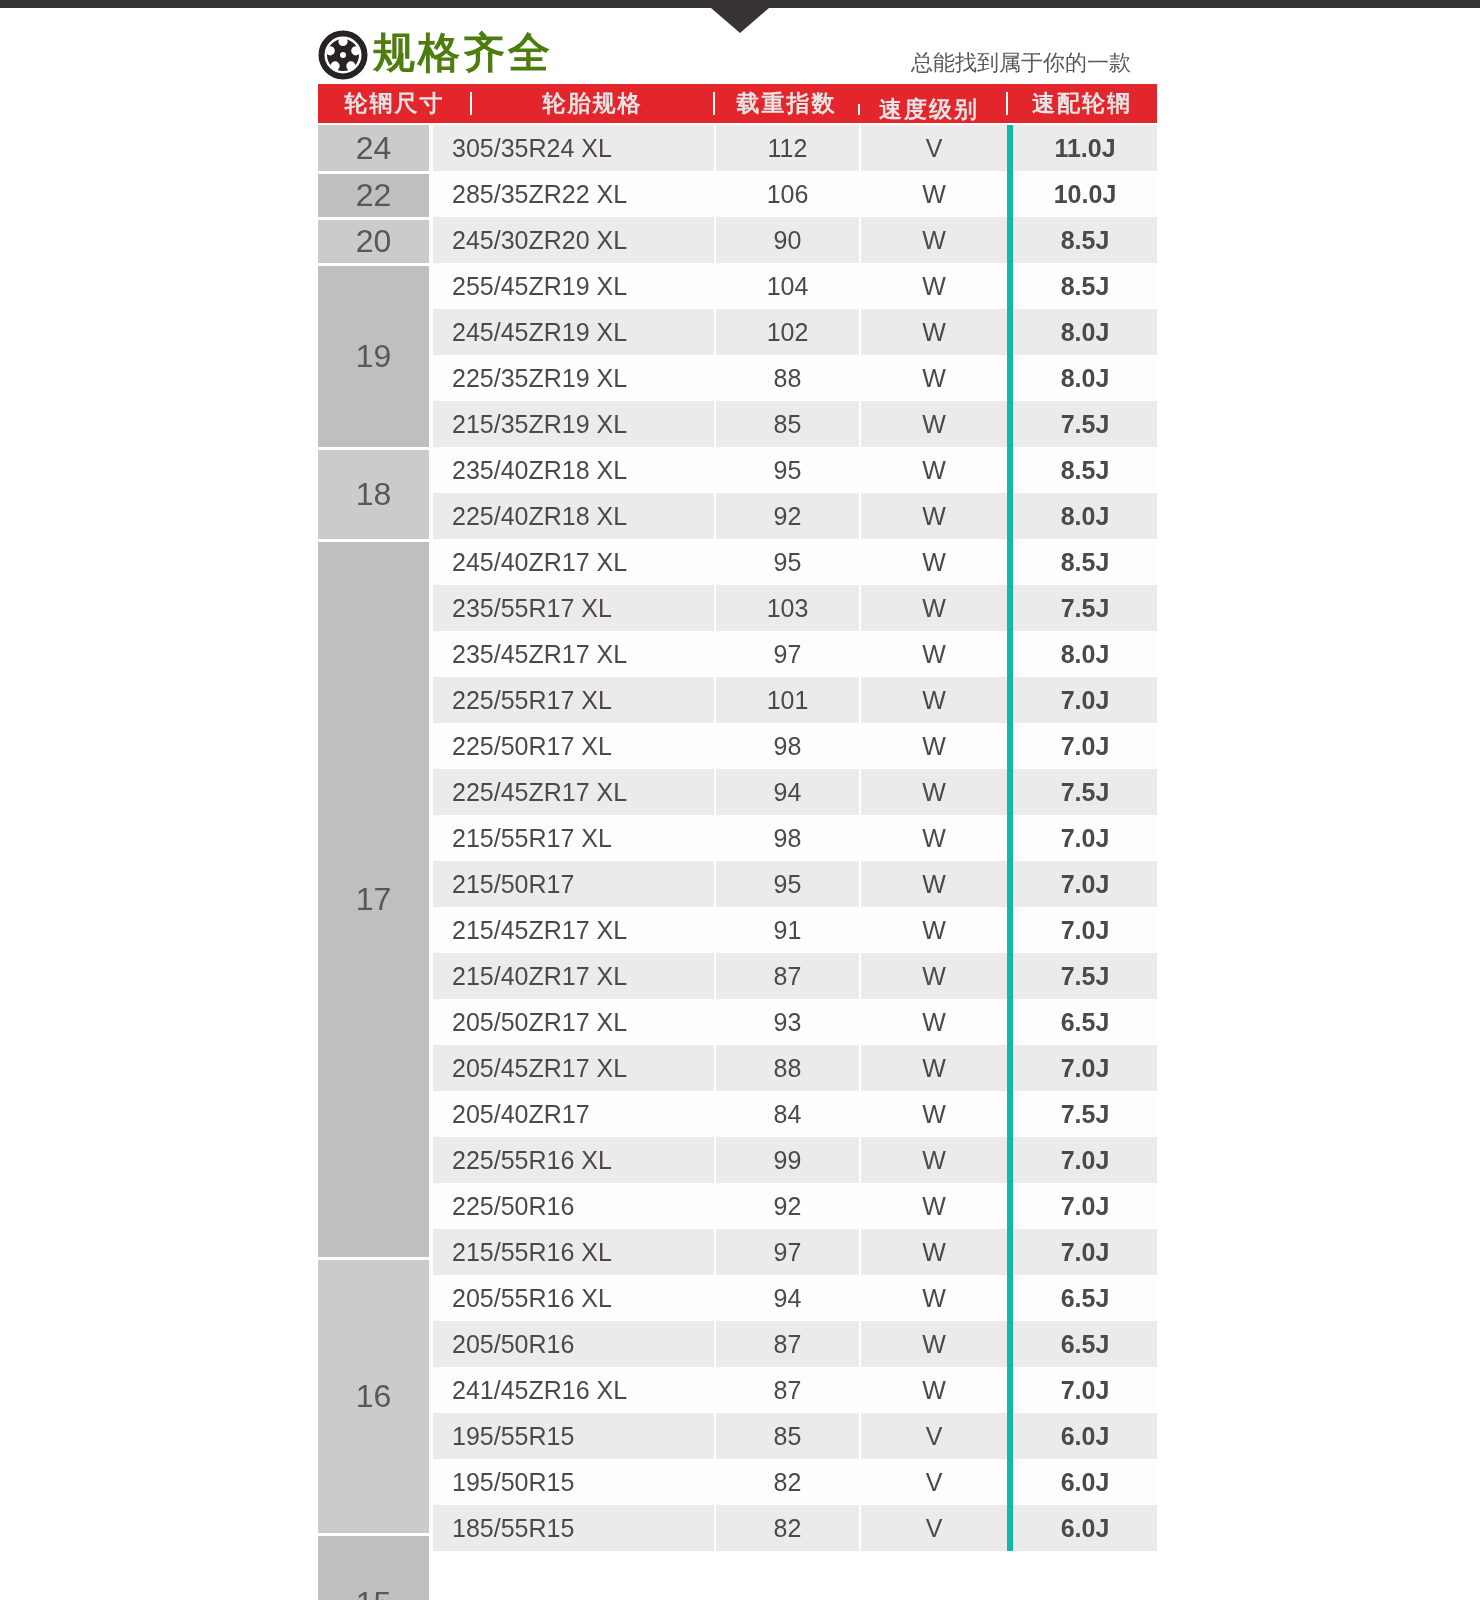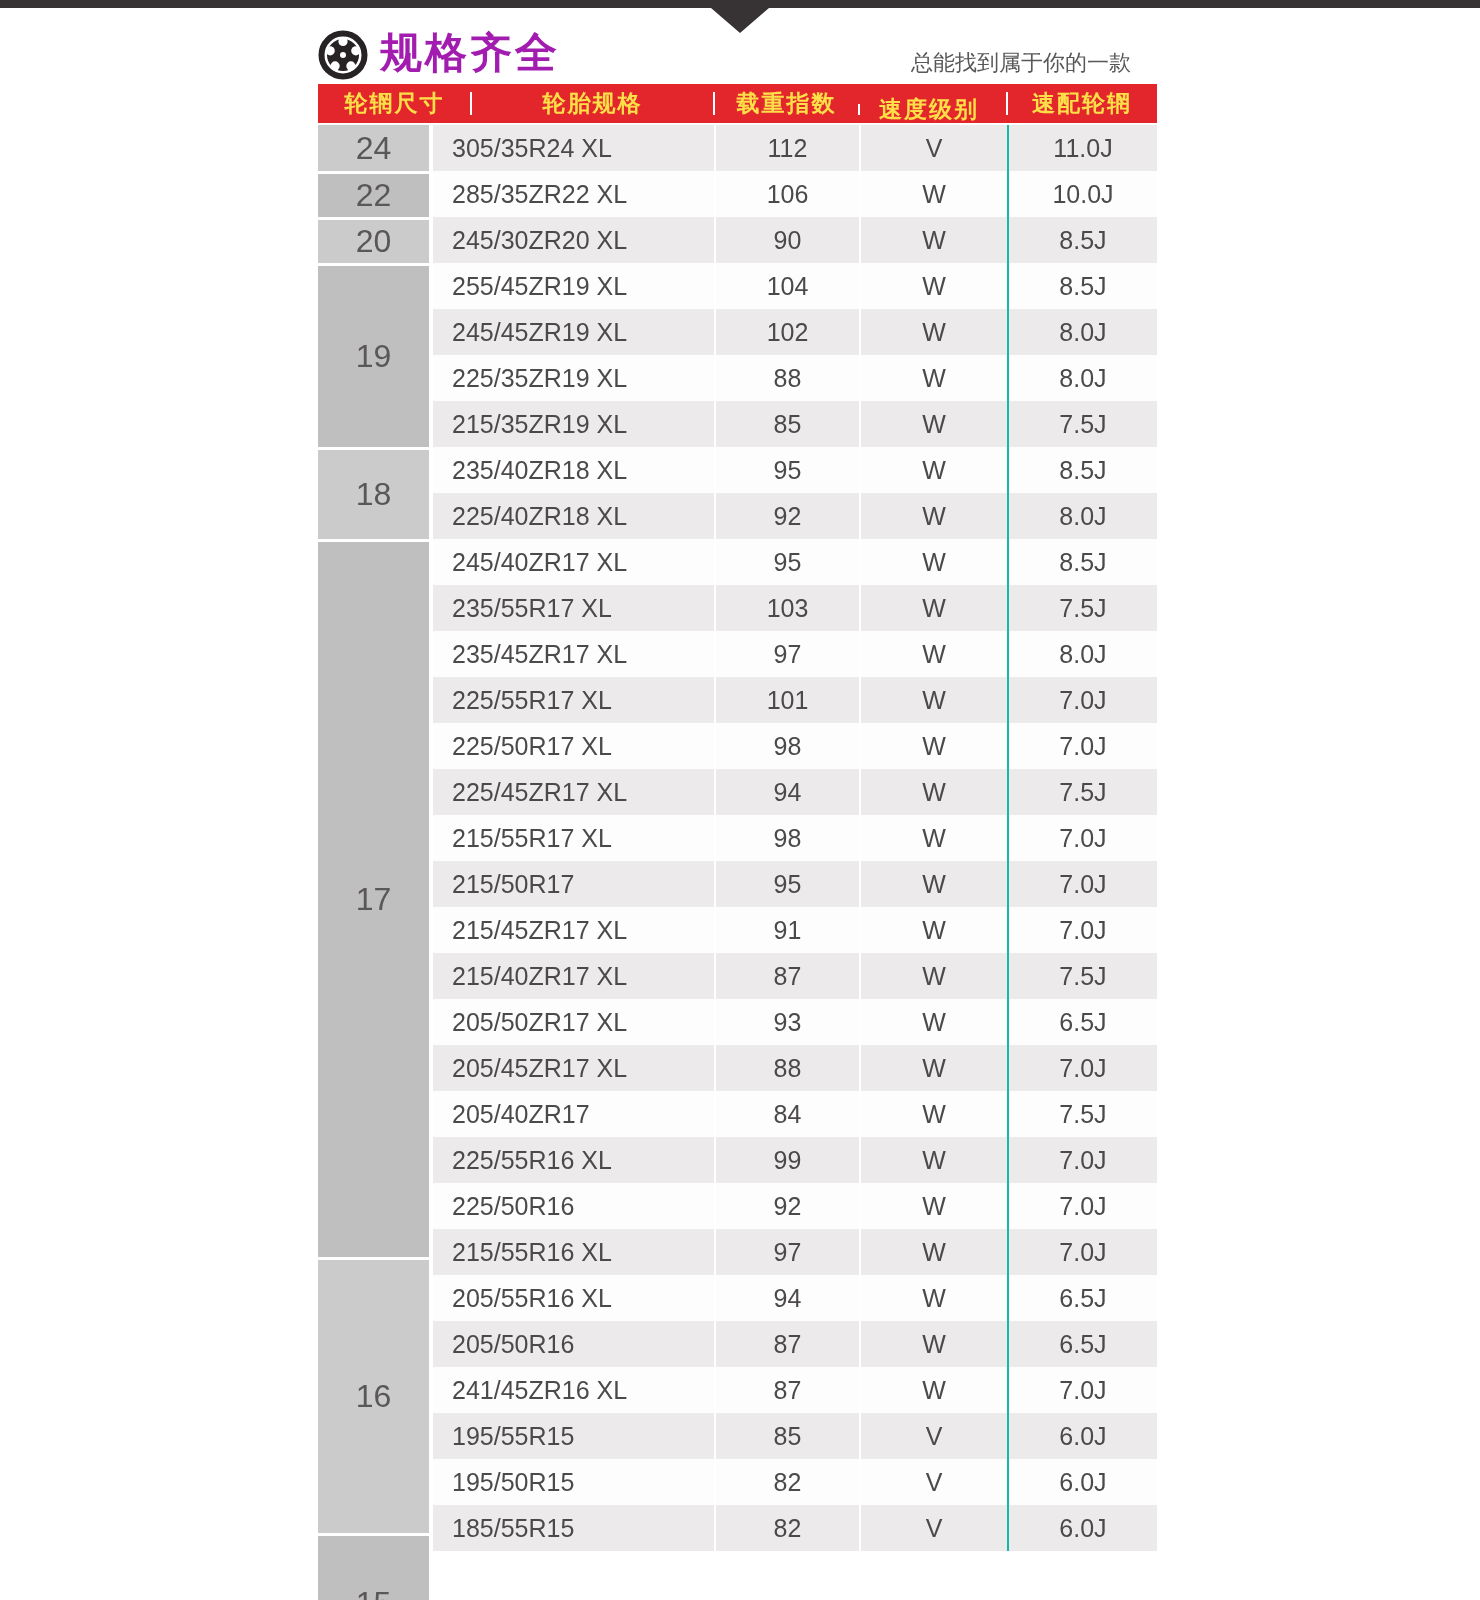--- a/index.html
+++ b/index.html
@@ -7,48 +7,48 @@
     width:1480px;height:1600px;position:relative;background:#ffffff;
     font-family:"Liberation Sans", sans-serif;overflow:hidden;
   }
   
   .topbar{position:absolute;left:0;top:0;width:1480px;height:8px;background:#373335;}
   .notch{position:absolute;left:711px;top:8px;width:0;height:0;
     border-left:29px solid transparent;border-right:29px solid transparent;border-top:25px solid #373335;}
   
   .titlebar{position:absolute;left:318px;top:26px;width:839px;height:56px;}
   .wheel{position:absolute;left:0;top:4px;width:50px;height:50px;}
-  .page-title{position:absolute;left:62px;top:0px;font-size:42px;font-weight:bold;
-    color:#a21caf;letter-spacing:3px;line-height:54px;white-space:nowrap;}
+  .page-title{position:absolute;left:55px;top:0px;font-size:42px;font-weight:bold;
+    color:#4d7c0f;letter-spacing:3px;line-height:54px;white-space:nowrap;}
   .subtitle{position:absolute;right:26px;bottom:4px;font-size:22px;color:#595757;white-space:nowrap;}
   
   .spec-table{position:absolute;left:318px;top:84px;width:839px;}
   .thead{display:flex;height:39px;background:#e2262c;margin-bottom:2px;}
   .hcell{position:relative;display:flex;align-items:center;justify-content:center;
-    color:#fde047;font-size:23px;font-weight:bold;letter-spacing:2px;box-sizing:border-box;}
+    color:#e5e5e5;font-size:23px;font-weight:bold;letter-spacing:2px;box-sizing:border-box;}
   .hcell.c1{width:153px;}.hcell.c2{width:243px;}.hcell.c3{width:145px;}
   .hcell.c4{width:140px;margin-top:12px;}.hcell.c5{width:150px;margin-left:8px;}
   .hcell + .hcell::before{content:"";position:absolute;left:-1px;top:8px;bottom:8px;width:2px;background:#ffffff;}
   .tbody{display:flex;}
   .groups-col{width:153px;margin-right:4px;display:flex;flex-direction:column;justify-content:space-between;}
   .group-cell{display:flex;align-items:center;justify-content:center;
     font-size:32px;color:#5a5758;box-sizing:border-box;}
   .g-light{background:#cccbcc;}
   .g-dark{background:#c0bfc0;}
   .g-sep{border-top:3px solid #ffffff;}
   .rows-col{display:flex;flex-direction:column;}
   .row{display:flex;height:46px;}
   .r-gray{background:#eceaeb;}
   .r-white{background:#fdfdfd;}
   .cell{display:flex;align-items:center;justify-content:center;
     font-size:25px;color:#4c494a;box-sizing:border-box;white-space:nowrap;}
   .cell.spec{width:281px;justify-content:flex-start;padding-left:19px;}
   .cell.load{width:145px;border-left:2px solid #ffffff;}
   .cell.speed{width:148px;border-left:2px solid #ffffff;}
-  .cell.rim{width:150px;border-left:2px solid #14b8a6;}
+  .cell.rim{width:150px;border-left:6px solid #14b8a6;font-weight:bold;}
 </style>
 </head>
 <body>
 
 <div class="topbar"></div>
 <div class="notch"></div>
 
 <div class="titlebar">
   <svg class="wheel" viewBox="0 0 50 50">
     <circle cx="25" cy="25" r="21.5" fill="none" stroke="#272324" stroke-width="6"></circle>

